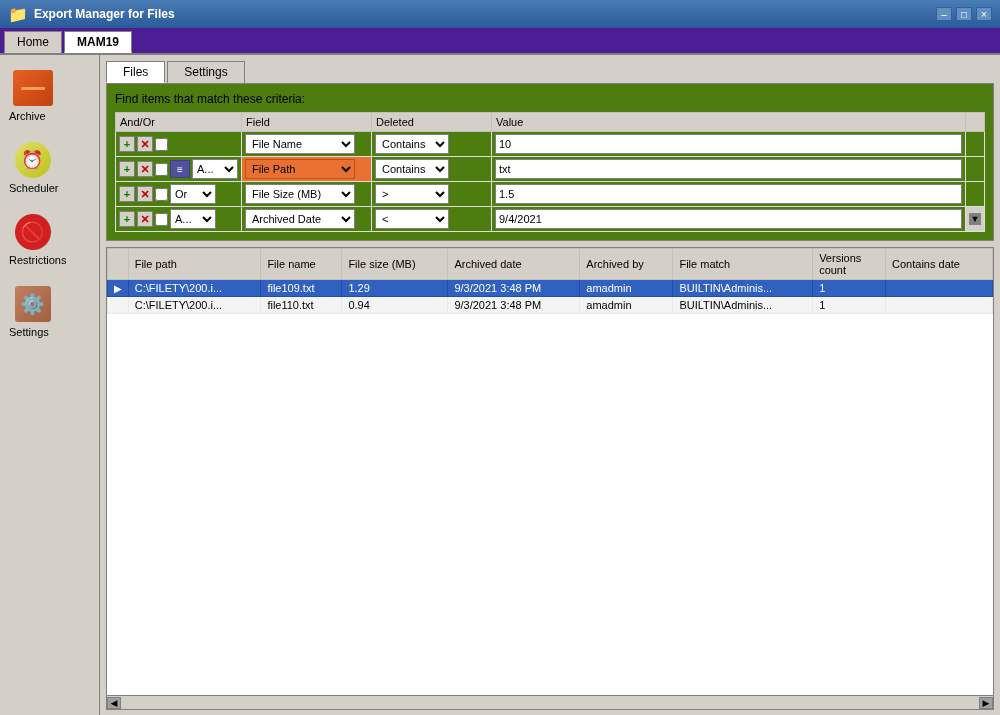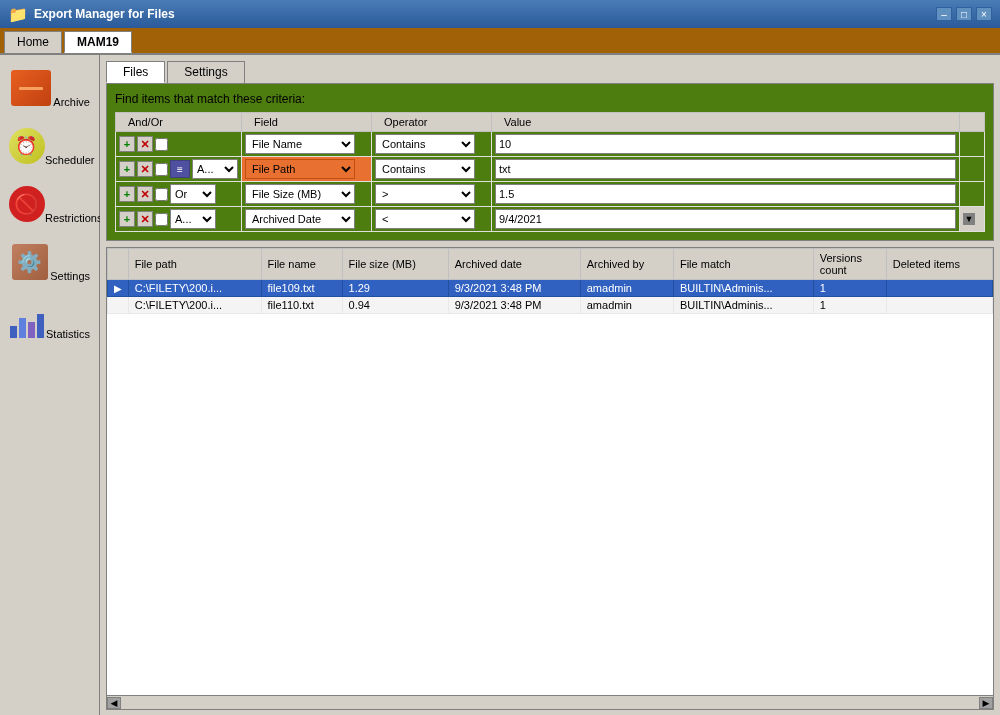--- a/index.html
+++ b/index.html
@@ -17,21 +17,21 @@
     }
     #title-bar .title { font-size: 12px; font-weight: bold; display: flex; align-items: center; gap: 6px; }
     #title-bar .controls { display: flex; gap: 4px; }
     #title-bar .controls span {
       width: 16px; height: 14px; background: #6090c0; border: 1px solid #3060a0;
       display: flex; align-items: center; justify-content: center; font-size: 10px; color: white; cursor: pointer;
     }
 
     
     #tab-bar {
-      background: #a16207;
+      background: #4c1d95;
       border-bottom: 2px solid #808080;
       display: flex;
       padding: 3px 4px 0;
       gap: 2px;
     }
     .top-tab {
       padding: 3px 12px;
       background: #d4d0c8;
       border: 1px solid #808080;
       border-bottom: none;
@@ -53,22 +53,22 @@
       width: 100px;
       background: #d4d0c8;
       border-right: 1px solid #808080;
       display: flex;
       flex-direction: column;
       padding: 6px 4px;
       gap: 4px;
     }
     .sidebar-item {
       display: flex;
-      flex-direction: row;
-      align-items: flex-end;
+      flex-direction: column;
+      align-items: flex-start;
       padding: 6px 4px;
       cursor: pointer;
       border: 1px solid transparent;
       border-radius: 2px;
     }
     .sidebar-item .icon-area { width: 48px; height: 40px; display: flex; align-items: center; justify-content: center; }
     .sidebar-item .label { font-size: 11px; text-align: center; margin-top: 2px; }
 
     
     .icon-archive {
@@ -158,21 +158,21 @@
     #search-panel .criteria-label { font-size: 12px; margin-bottom: 6px; }
 
     
     .criteria-table {
       width: 100%;
       border-collapse: collapse;
     }
     .criteria-table th {
       background: #d4d0c8;
       border: 1px solid #c0c0c0;
-      padding: 3px 12px;
+      padding: 3px 4px;
       font-size: 11px;
       font-weight: normal;
       text-align: left;
     }
     .criteria-table td {
       border: 1px solid #e0e0e0;
       padding: 2px 3px;
       vertical-align: middle;
     }
 
@@ -265,21 +265,21 @@
       text-overflow: ellipsis;
       max-width: 150px;
     }
     .results-table tr.selected { background: #3060c0; color: white; }
     .results-table tr.selected td { border-color: #2050a0; }
     .results-table tr:not(.selected):nth-child(odd) { background: #fff; }
     .results-table tr:not(.selected):nth-child(even) { background: #f4f4f4; }
 
     
     select.field-sel { width: 110px; }
-    select.op-sel { width: 100px; }
+    select.op-sel { width: 74px; }
   </style>
 </head>
 <body>
 
 <div id="title-bar">
   <div class="title">
     <span style="font-size:16px;">📁</span>
     <span>Export Manager for Files</span>
   </div>
   <div class="controls">
@@ -314,49 +314,38 @@
         <div class="icon-restrictions">🚫</div>
       </div>
       <span class="label">Restrictions</span>
     </div>
     <div class="sidebar-item">
       <div class="icon-area">
         <div class="icon-settings">⚙️</div>
       </div>
       <span class="label">Settings</span>
     </div>
-    <div class="sidebar-item">
-      <div class="icon-area">
-        <div class="icon-statistics">
-          <div class="stat-bar" style="height:12px;"></div>
-          <div class="stat-bar" style="height:20px;background:#6080e0;"></div>
-          <div class="stat-bar" style="height:16px;background:#8060c0;"></div>
-          <div class="stat-bar" style="height:24px;"></div>
-        </div>
-      </div>
-      <span class="label">Statistics</span>
-    </div>
   </div>
 
   <div id="content">
 
     <div class="inner-tabs">
       <div class="inner-tab active">Files</div>
       <div class="inner-tab">Settings</div>
     </div>
 
     <div id="search-panel">
       <div class="criteria-label">Find items that match these criteria:</div>
       <div style="overflow-y:auto;max-height:130px;">
         <table class="criteria-table">
           <thead>
             <tr>
               <th style="width:80px;">And/Or</th>
               <th style="width:130px;">Field</th>
-              <th style="width:120px;">Operator</th>
+              <th style="width:120px;">Deleted</th>
               <th>Value</th>
               <th style="width:16px;"></th>
             </tr>
           </thead>
           <tbody id="criteria-body">
 
             <tr>
               <td>
                 <div class="and-or-cell">
                   <button class="btn-small btn-add">+</button>
@@ -496,21 +485,21 @@
         <thead>
           <tr>
             <th style="width:20px;"></th>
             <th>File path</th>
             <th>File name</th>
             <th>File size (MB)</th>
             <th>Archived date</th>
             <th>Archived by</th>
             <th>File match</th>
             <th>Versions<br>count</th>
-            <th>Deleted items</th>
+            <th>Contains date</th>
           </tr>
         </thead>
         <tbody id="results-body">
 
           <tr class="selected">
             <td style="color:white;font-size:10px;">▶</td>
             <td>C:\FILETY\200.i...</td>
             <td>file109.txt</td>
             <td>1.29</td>
             <td>9/3/2021 3:48 PM</td>

